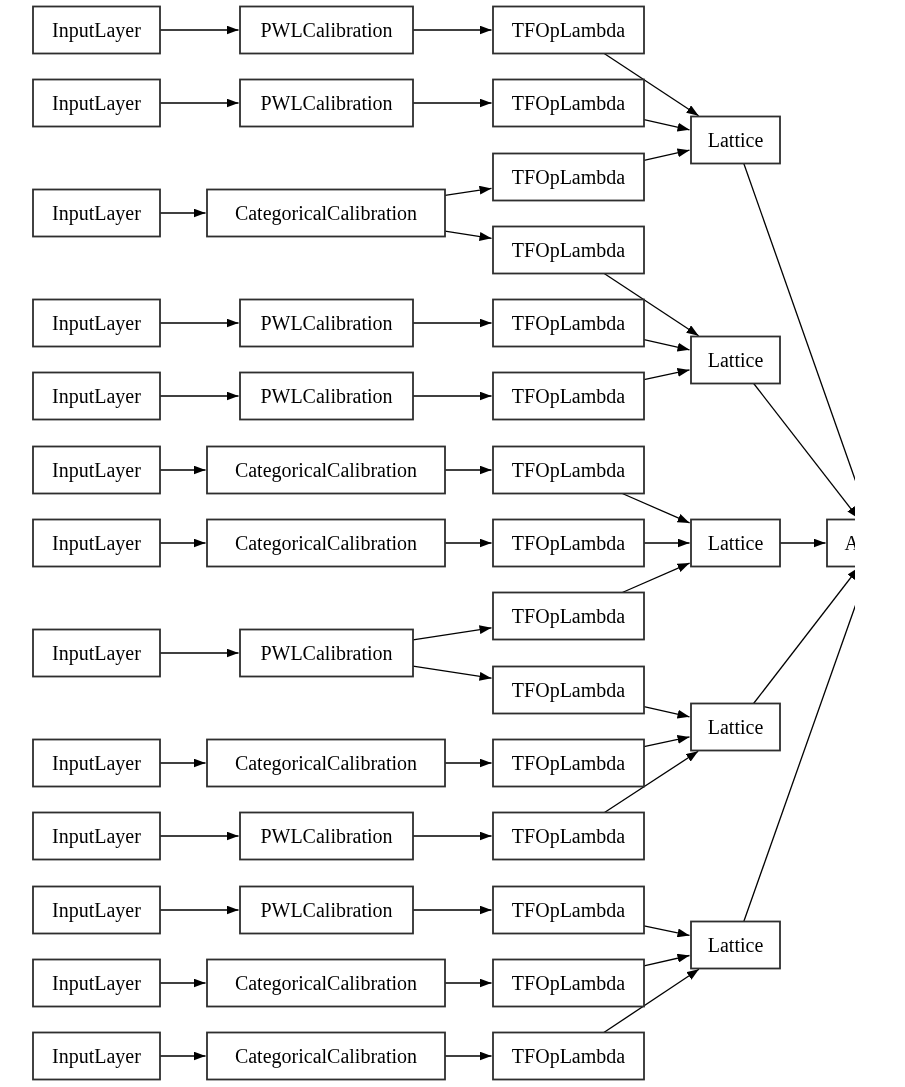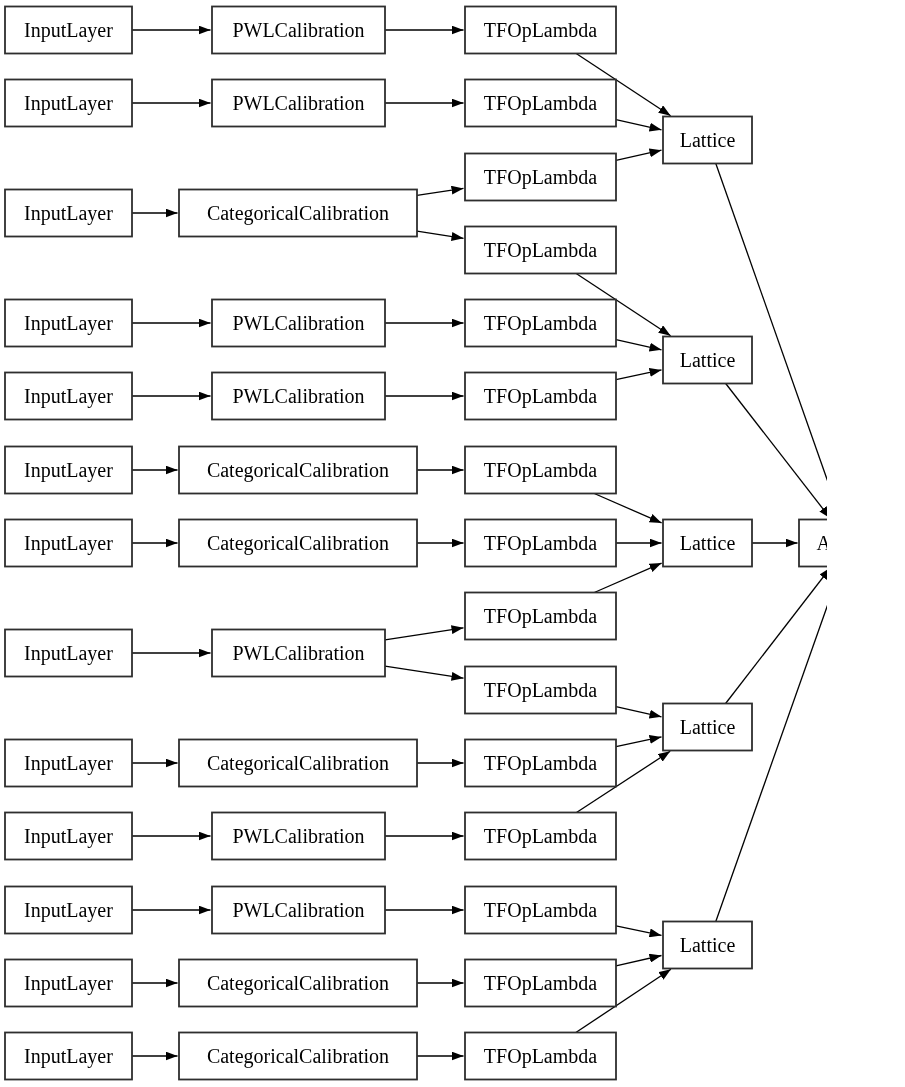--- a/index.html
+++ b/index.html
@@ -5,20 +5,21 @@
   html, body {
     margin: 0;
     padding: 0;
     background: #ffffff;
   }
   .page {
     width: 827px;
     height: 1087px;
     background: #ffffff;
     overflow: hidden;
+    padding-left: 28px;
   }
   svg {
     display: block;
   }
   svg text {
     font-family: "Liberation Serif", "DejaVu Serif", serif;
   }
 </style>
 </head>
 <body>

